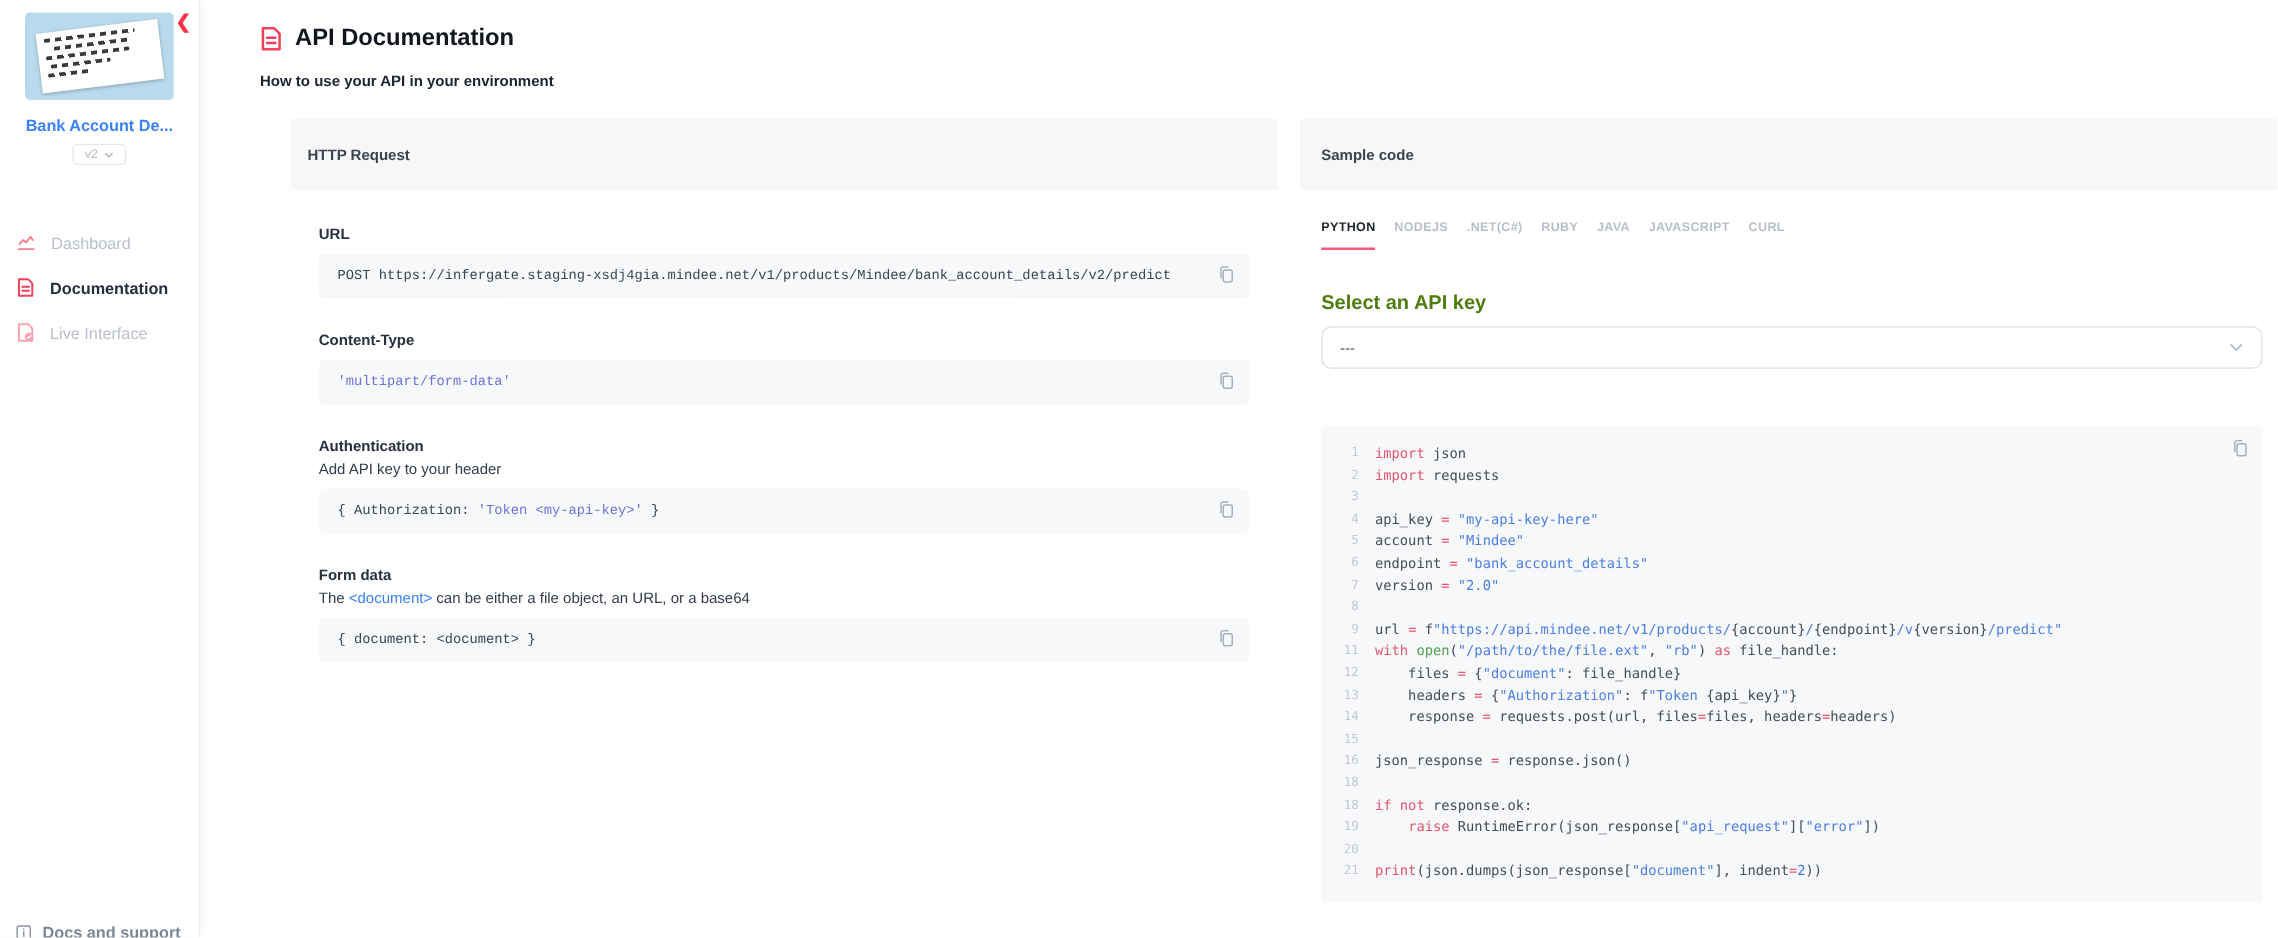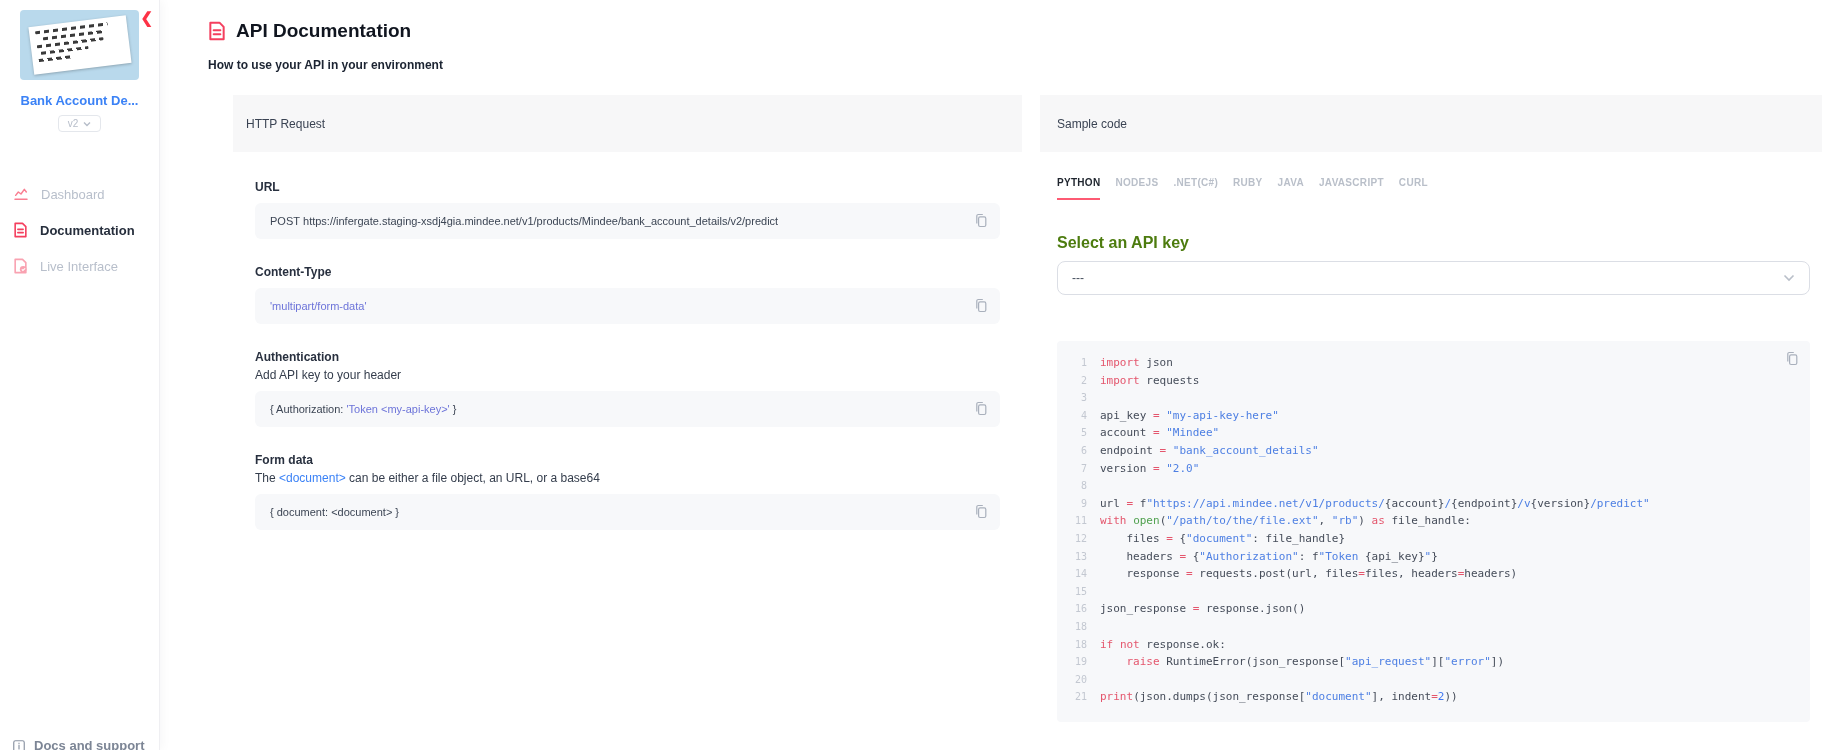--- a/index.html
+++ b/index.html
@@ -32,33 +32,33 @@
     font-size:13px; font-weight:600; color:#7c8595; cursor:pointer; }
 
   
   .main { flex:1; padding:20px 0 0 48px; min-width:0; }
   .page-header { display:flex; align-items:center; gap:10px; }
   .page-title { font-size:19px; font-weight:bold; color:#10151f; }
   .page-subtitle { margin-top:16px; font-size:12px; font-weight:600; color:#1c2432; }
 
   .columns { display:flex; margin:23px 0 0 25px; align-items:flex-start; }
   .panel-header { background:#f7f7f8; height:57px; display:flex; align-items:center;
-    font-size:12px; font-weight:400; color:#3a4353;text-align:center; }
+    font-size:12px; font-weight:700; color:#3a4353;text-align:center; }
 
   
   .col-left { width:789px; flex-shrink:0; }
   .col-left .panel-header { padding-left:13px; }
   .col-left .panel-body { padding:28px 22px 0; }
   .section { margin-bottom:26px; }
   .section-label { font-size:12px; font-weight:bold; color:#28303f; }
   .section-desc { margin-top:4px; font-size:12px; color:#343d4c; }
   .section-desc .doc-link { color:#3b82f6; }
   .codebox { margin-top:9px; background:#f7f8fa; border-radius:6px; height:36px;
     display:flex; align-items:center; padding:0 13px 0 15px;
-    font-family:Liberation Sans, sans-serif; font-size:11px; color:#3c4554; white-space:pre; }
+    font-family:Liberation Mono, monospace; font-size:11px; color:#3c4554; white-space:pre; }
   .codebox .hl { color:#6d74d9; }
   .codebox .copy { margin-left:auto; }
   .copy { cursor:pointer; flex-shrink:0; }
 
   
   .col-right { flex:1; margin-left:18px; min-width:0; }
   .col-right .panel-header { padding-left:17px; }
   .col-right .panel-body { padding:25px 12px 0 17px; }
   .tabs { display:flex; gap:15px; }
   .tab { font-size:10px; font-weight:600; letter-spacing:.3px; color:#b9bfc9;

